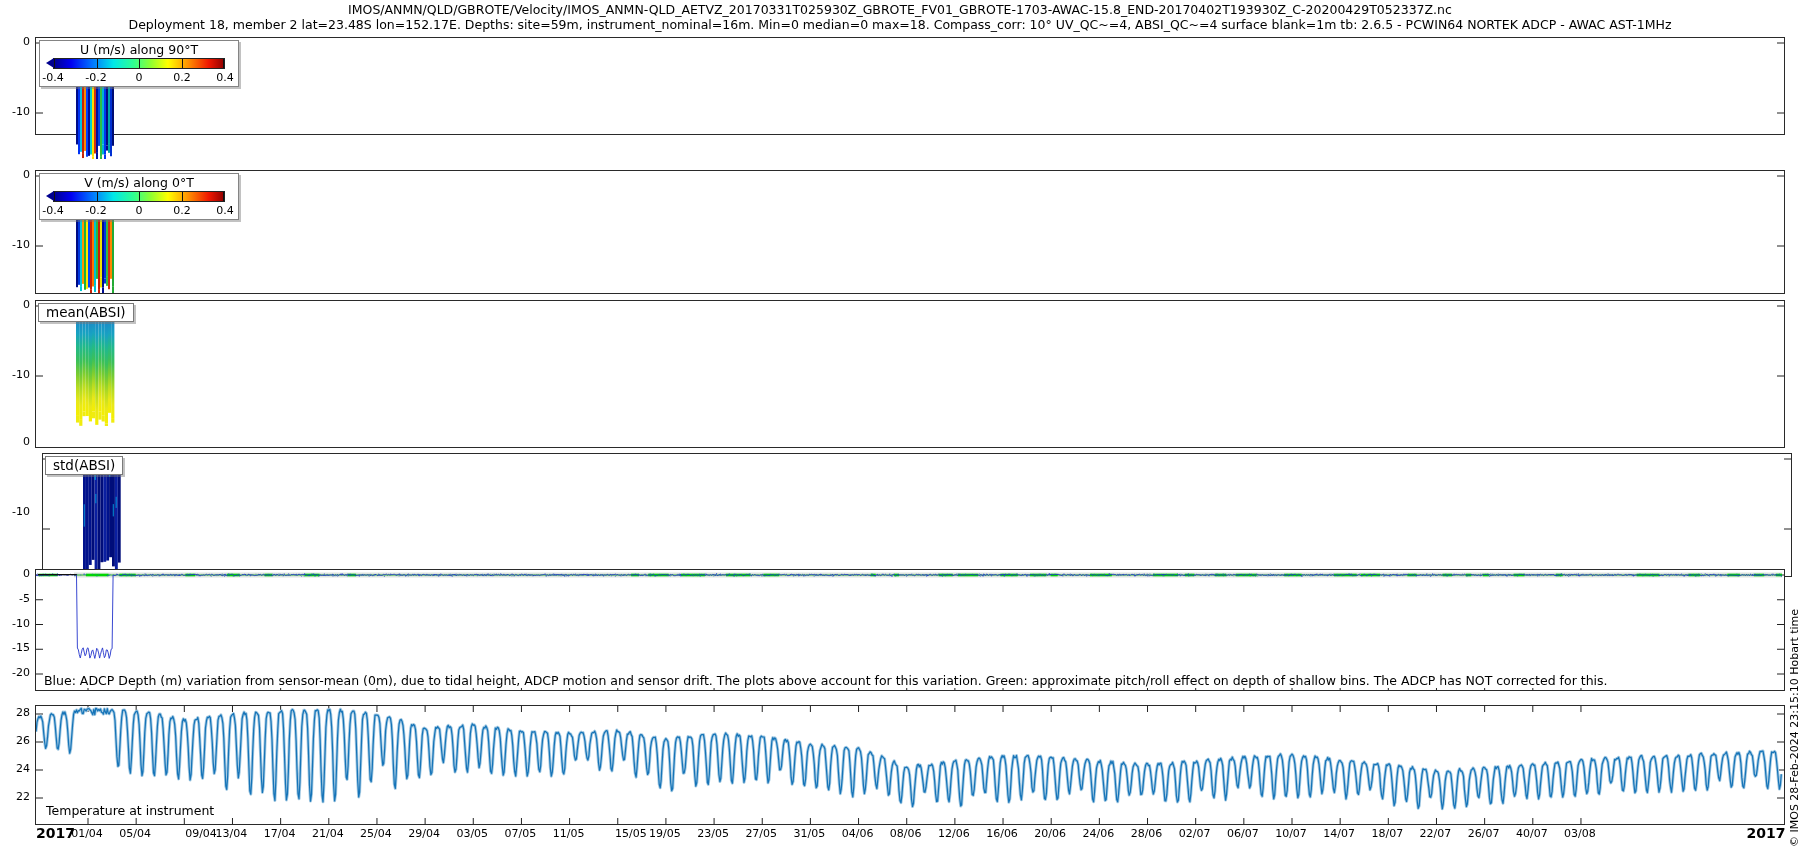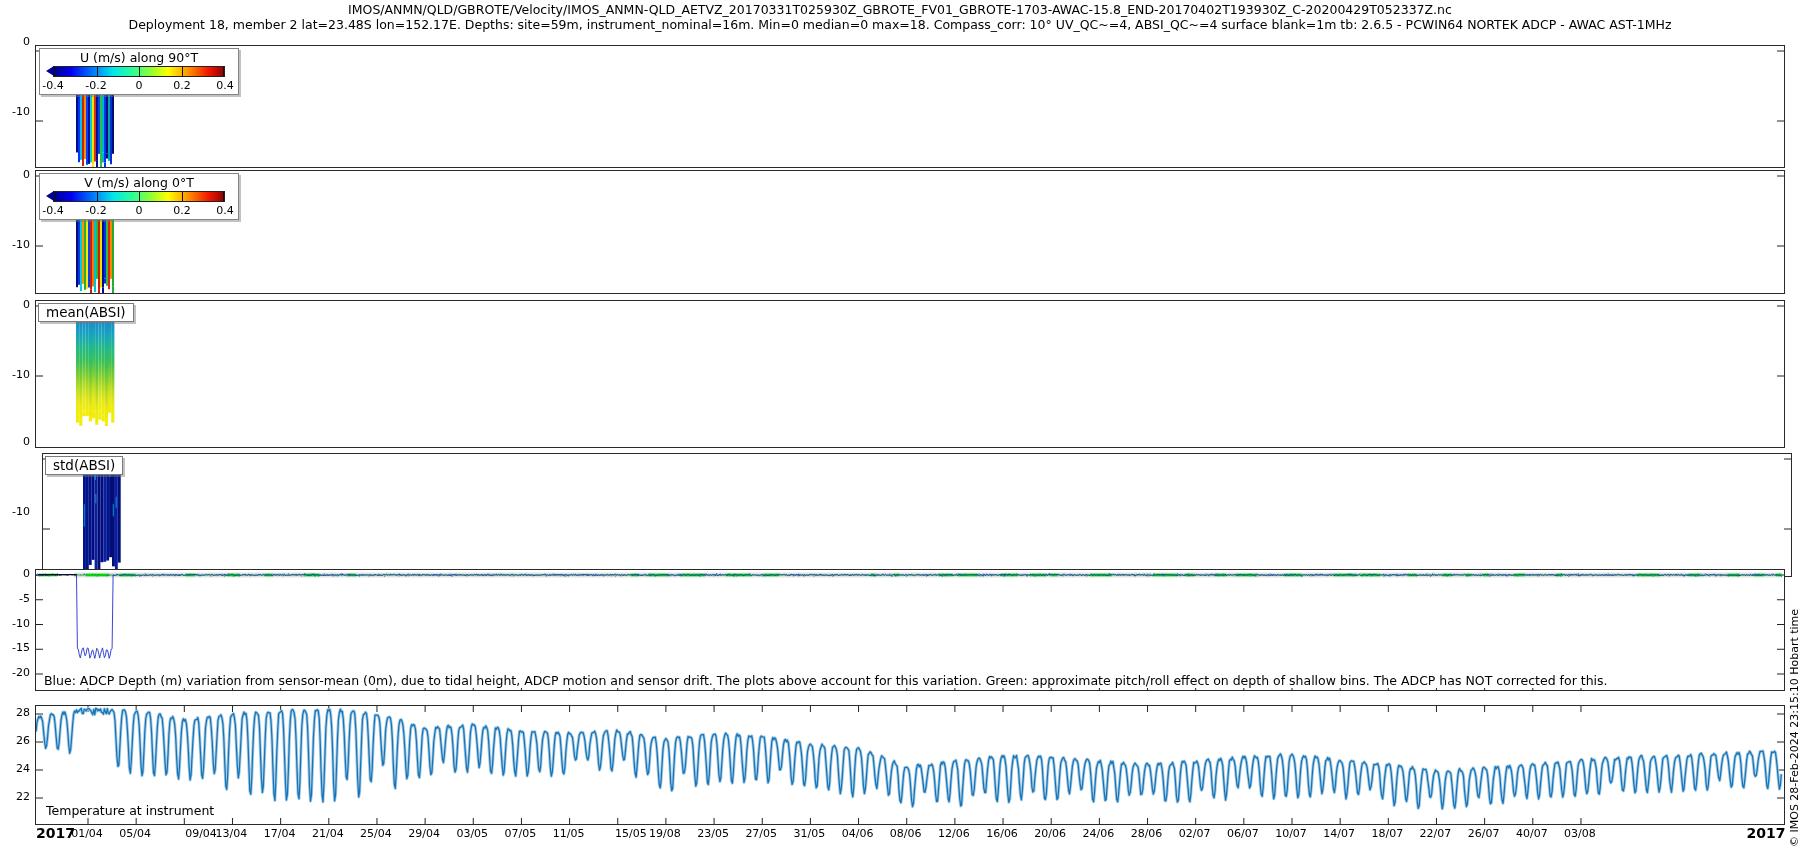--- a/index.html
+++ b/index.html
@@ -1,21 +1,21 @@
 <!DOCTYPE html>
 <html><head>
 <meta charset="utf-8">
 <style>
   html,body{margin:0;padding:0;background:#fff;}
   body{font-family:"DejaVu Sans",sans-serif;color:#000;}
   #fig{position:relative;width:1800px;height:850px;background:#fff;overflow:hidden;}
   .title1{position:absolute;top:2px;left:0;width:1800px;text-align:center;font-size:12.5px;white-space:nowrap;}
   .title2{position:absolute;top:17px;left:0;width:1800px;text-align:center;font-size:12.5px;white-space:nowrap;}
   .panel{position:absolute;left:35px;width:1750px;border:1px solid #2a2a2a;background:#fff;box-sizing:border-box;}
-  #panel-u{top:37px;height:123px;margin-top:8px;}
+  #panel-u{top:37px;height:98px;}
   #panel-v{top:170px;height:124px;}
   #panel-mean{top:300px;height:148px;}
   #panel-std{top:453px;height:124px;margin-left:7px;}
   #panel-depth{top:569px;height:122px;}
   #panel-temp{top:705px;height:120px;}
   svg.layer{position:absolute;left:0;top:0;display:block;}
   .legend{position:absolute;left:3px;top:2px;width:188px;background:#fff;border:1px solid #848484;
           box-shadow:2px 2px 0 rgba(120,120,120,.45);padding:1px 5px 2px;z-index:5;}
   .legend-title{text-align:center;font-size:12.5px;line-height:15px;}
   .cbar{position:relative;height:9px;margin:1px 8px 0;border:1px solid #222;
@@ -1073,21 +1073,21 @@
     <div class="xlab" style="left: 171px;">09/04</div>
     <div class="xlab" style="left: 201.48px;">13/04</div>
     <div class="xlab" style="left: 249.64px;">17/04</div>
     <div class="xlab" style="left: 297.8px;">21/04</div>
     <div class="xlab" style="left: 345.96px;">25/04</div>
     <div class="xlab" style="left: 394.12px;">29/04</div>
     <div class="xlab" style="left: 442.28px;">03/05</div>
     <div class="xlab" style="left: 490.44px;">07/05</div>
     <div class="xlab" style="left: 538.6px;">11/05</div>
     <div class="xlab" style="left: 586.76px; text-align: right;">15/05</div>
-    <div class="xlab" style="left: 634.92px;">19/08</div>
+    <div class="xlab" style="left: 634.92px;">19/05</div>
     <div class="xlab" style="left: 683.08px;">23/05</div>
     <div class="xlab" style="left: 731.24px;">27/05</div>
     <div class="xlab" style="left: 779.4px;">31/05</div>
     <div class="xlab" style="left: 827.56px;">04/06</div>
     <div class="xlab" style="left: 875.72px;">08/06</div>
     <div class="xlab" style="left: 923.88px;">12/06</div>
     <div class="xlab" style="left: 972.04px;">16/06</div>
     <div class="xlab" style="left: 1020.2px;">20/06</div>
     <div class="xlab" style="left: 1068.36px;">24/06</div>
     <div class="xlab" style="left: 1116.52px;">28/06</div>

